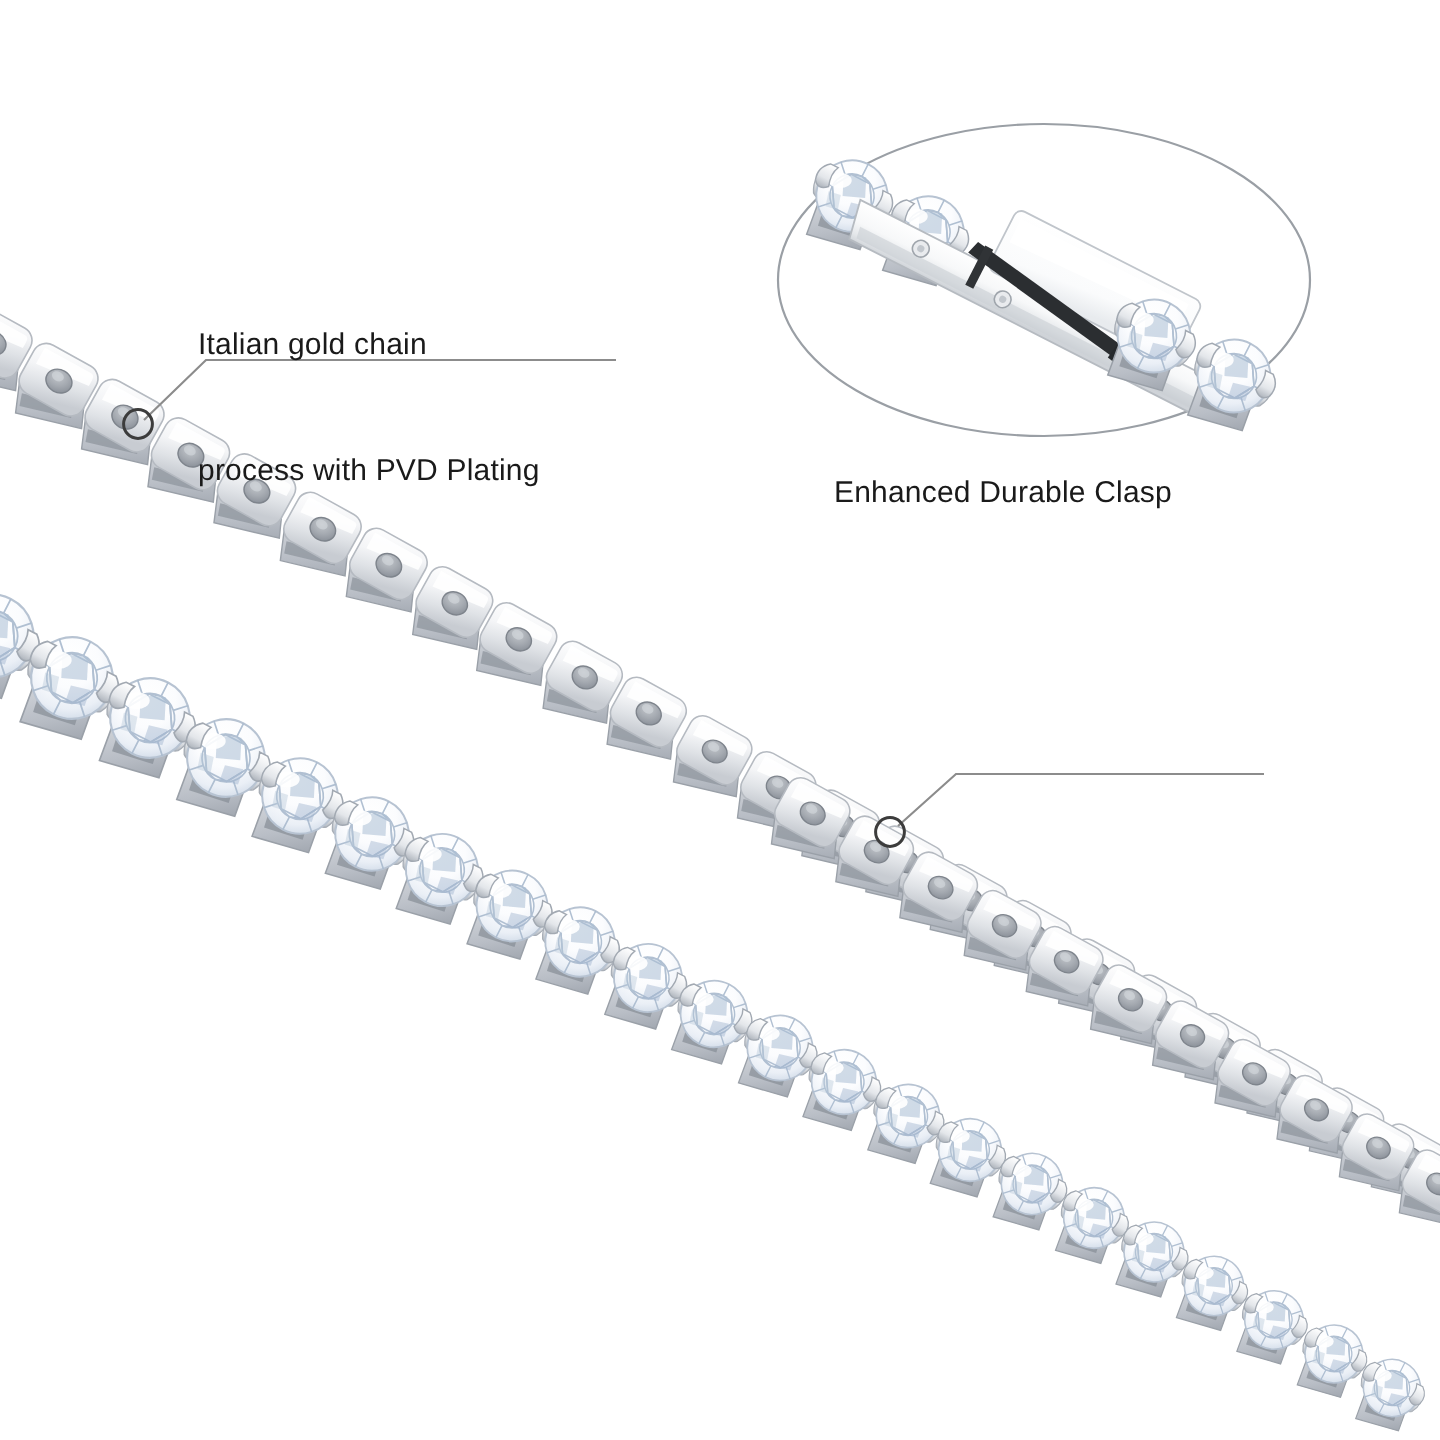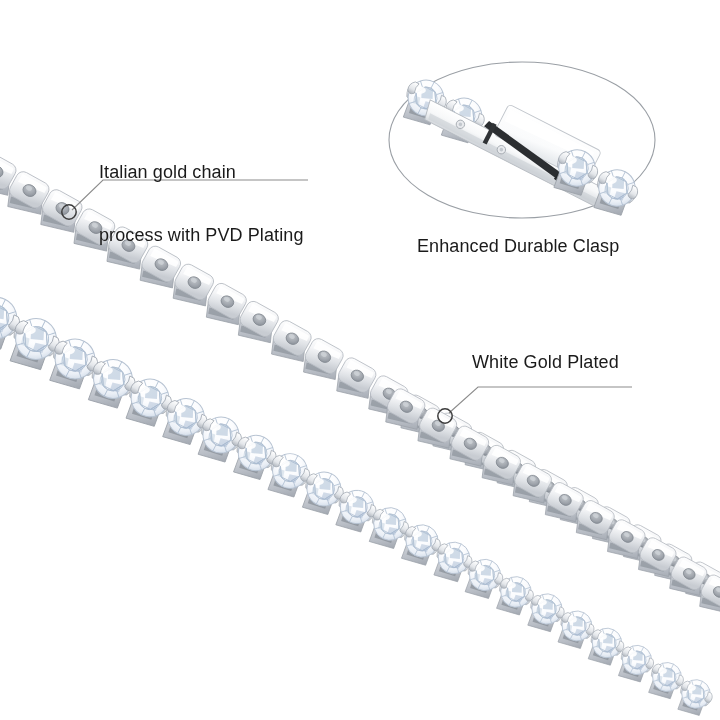--- a/index.html
+++ b/index.html
@@ -19,21 +19,21 @@
     position: absolute;
     left: 0;
     top: 0;
     width: 720px;
     height: 720px;
   }
   .callout-label {
     position: absolute;
     color: #1a1a1a;
     font-family: "Liberation Sans", sans-serif;
-    font-size: 18px;
+    font-size: 15px;
     line-height: 21px;
     white-space: pre;
     letter-spacing: 0.1px;
   }
   #label-italian { left: 99px; top: 120px; }
   #label-clasp   { left: 417px; top: 236px; }
   #label-white   { left: 472px; top: 352px; }
 </style>
 </head>
 <body>
@@ -241,15 +241,14 @@
     </g>
   </svg>
 
   <div class="callout-label" id="label-italian">
     <div>Italian gold chain</div>
     <div>process with PVD Plating</div>
   </div>
 
   <div class="callout-label" id="label-clasp">Enhanced Durable Clasp</div>
 
-  <div class="callout-label" id="label-white">White Gold Plated</div>
 
 </div>
 
 </body></html>

